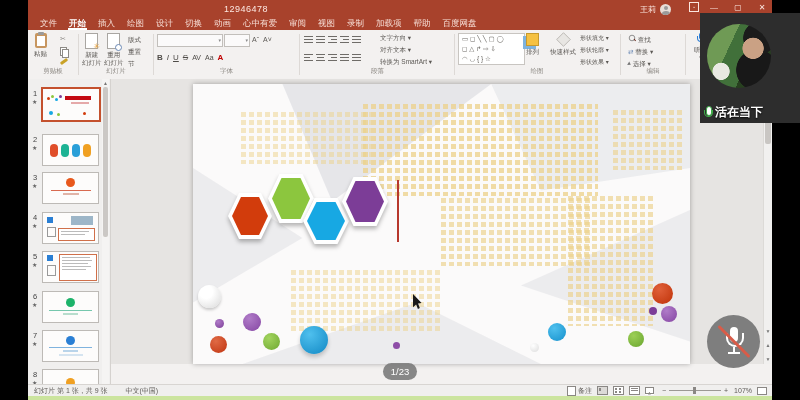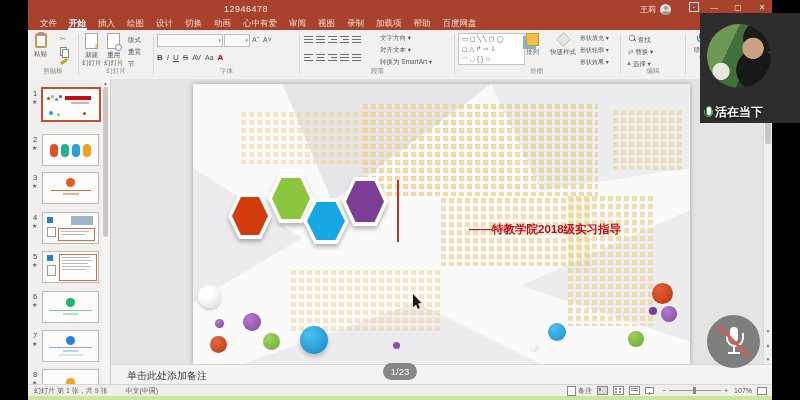--- a/index.html
+++ b/index.html
@@ -468,21 +468,20 @@
         <div class="hex" style="position:absolute;inset:0;background:#fff;"></div>
         <div class="hex" style="position:absolute;inset:4px;background:#17a8e3;"></div>
       </div>
       <div class="hexo" style="left:149px;top:93px;width:46px;height:49px;">
         <div class="hex" style="position:absolute;inset:0;background:#fff;"></div>
         <div class="hex" style="position:absolute;inset:4px;background:#7c3d97;"></div>
       </div>
 
       <div class="abs" style="left:204px;top:96px;width:2px;height:62px;background:#b7382d;"></div>
 
-      <div class="slide-title" style="left:276px;top:138px;font-size:11.5px;">——特教学院2018级实习指导</div>
 
       <div class="ball" style="left:5px;top:201px;width:23px;height:23px;background:radial-gradient(circle at 35% 30%,#ffffff 30%,#d9d9d9);box-shadow:0 2px 3px rgba(0,0,0,.2);"></div>
       <div class="ball" style="left:22px;top:235px;width:9px;height:9px;background:radial-gradient(circle at 35% 30%,#b07cc8,#7c3d97);"></div>
       <div class="ball" style="left:50px;top:229px;width:18px;height:18px;background:radial-gradient(circle at 35% 30%,#b07cc8,#8545a3);"></div>
       <div class="ball" style="left:17px;top:252px;width:17px;height:17px;background:radial-gradient(circle at 35% 30%,#e06a45,#c03410);"></div>
       <div class="ball" style="left:70px;top:249px;width:17px;height:17px;background:radial-gradient(circle at 35% 30%,#a2d45e,#6fa832);"></div>
       <div class="ball" style="left:107px;top:242px;width:28px;height:28px;background:radial-gradient(circle at 35% 30%,#4fc0ee,#1188c4);box-shadow:0 3px 4px rgba(0,0,0,.2);"></div>
       <div class="ball" style="left:200px;top:258px;width:7px;height:7px;background:#8e4ea8;"></div>
       <div class="ball" style="left:337px;top:259px;width:9px;height:9px;background:radial-gradient(circle at 35% 30%,#fff,#dcdcdc);"></div>
       <div class="ball" style="left:355px;top:239px;width:18px;height:18px;background:radial-gradient(circle at 35% 30%,#4fc0ee,#1590cc);"></div>
@@ -493,23 +492,20 @@
     </div>
 
     <div class="vscroll">
       <span style="position:absolute;left:0;top:1px;width:8px;">▲</span>
       <span class="vthumb"></span>
       <span style="position:absolute;left:0;bottom:30px;width:8px;">▼</span>
       <span style="position:absolute;left:0;bottom:16px;width:8px;">▲</span>
       <span style="position:absolute;left:0;bottom:2px;width:8px;">▼</span>
     </div>
 
-    <div class="notesbar">
-      <span>单击此处添加备注</span>
-    </div>
 
     <div class="statusbar">
       <span style="margin-left:6px;">幻灯片 第 1 张，共 9 张</span>
       <span style="margin-left:18px;">中文(中国)</span>
       <span style="margin-left:auto;display:flex;align-items:center;">
         <span style="display:flex;align-items:center;gap:2px;">
           <span style="width:7px;height:8px;border:1px solid #8a8784;background:#fff;"></span>
           <span>备注</span>
         </span>
         <span class="viewic norm"></span>

